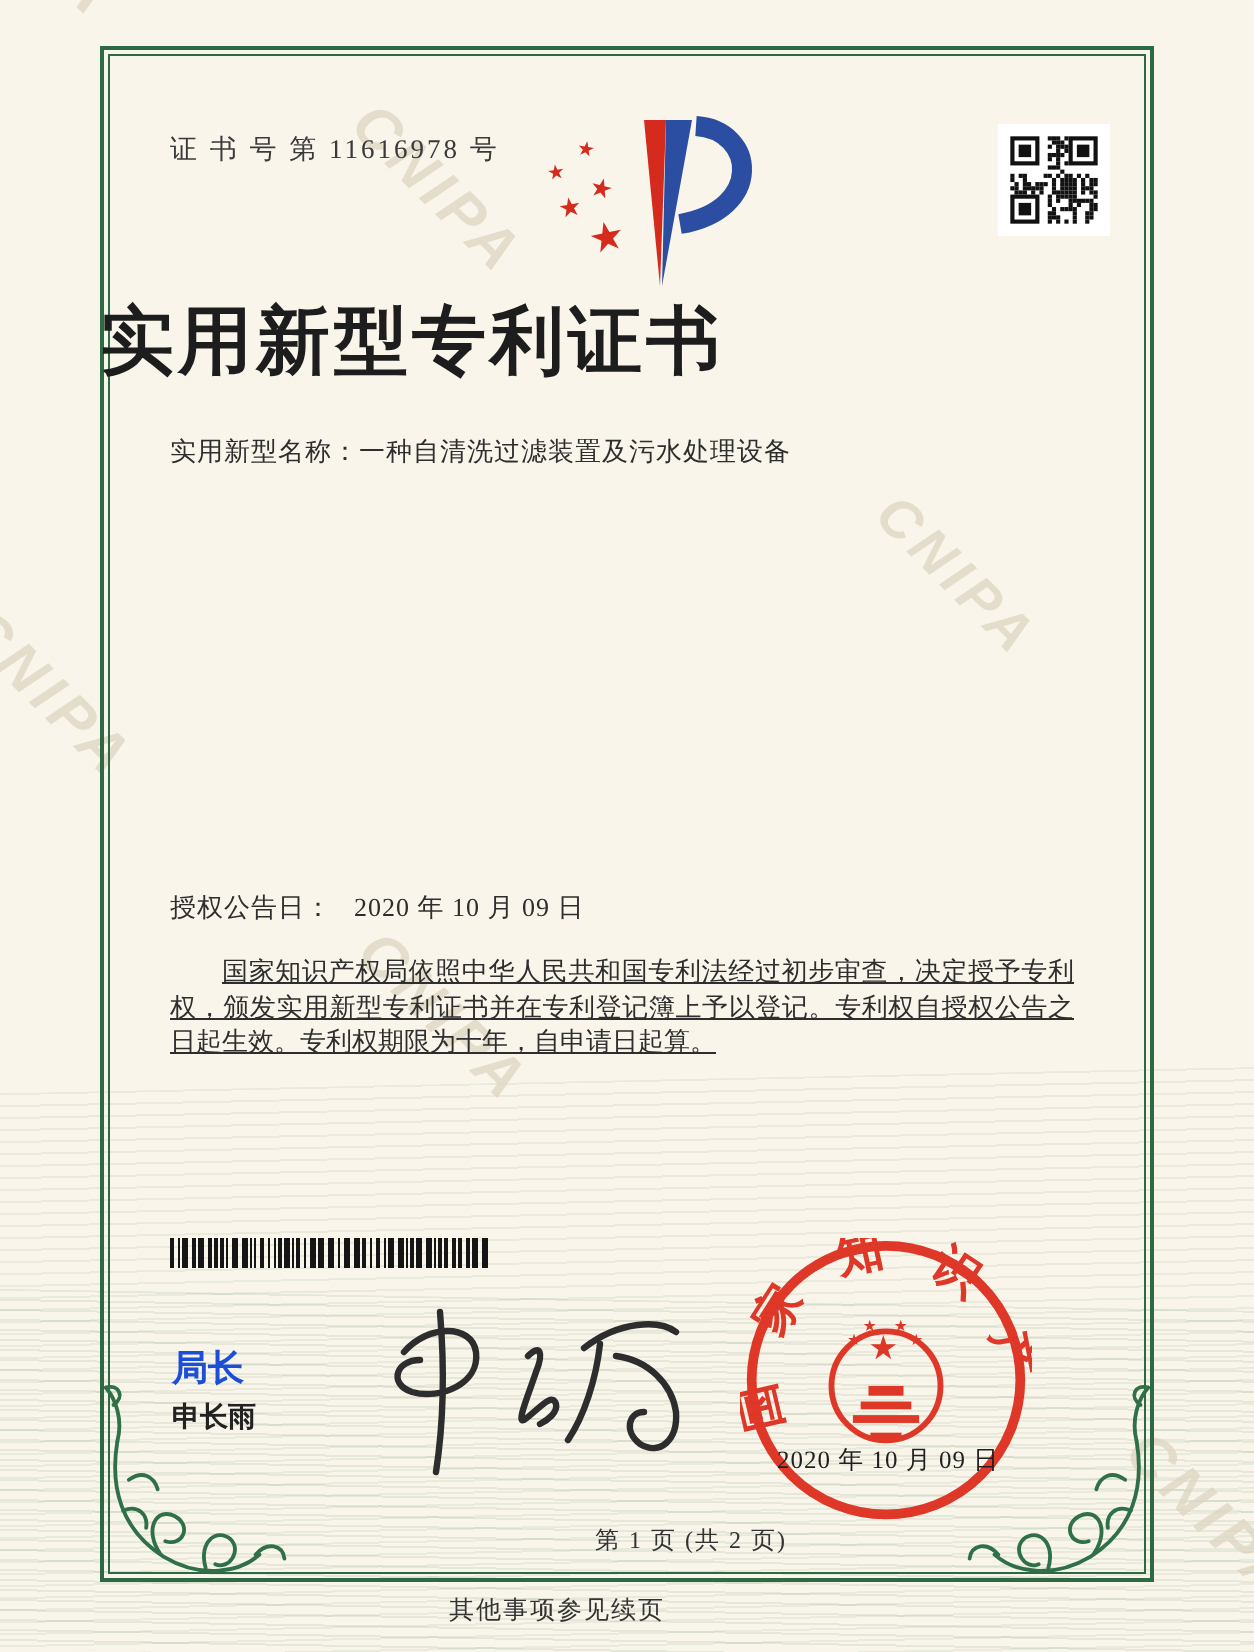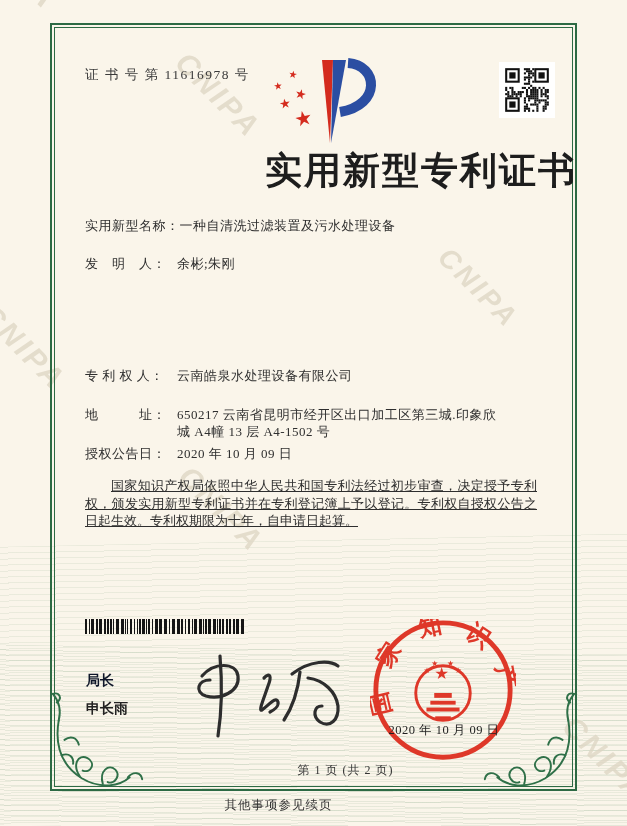--- a/index.html
+++ b/index.html
@@ -55,21 +55,21 @@
 
   
   .cert-number{
     position:absolute;left:85px;top:66px;
     font-size:13.5px;letter-spacing:1.5px;color:#3a3a3a;
   }
   .logo{position:absolute;left:266px;top:55px;width:122px;height:94px;}
   .qr{position:absolute;left:499px;top:62px;width:52px;height:52px;background:#fff;padding:2px;}
   .title{
     position:absolute;left:50px;top:146px;width:527px;
-    text-align:right;font-size:37px;font-weight:bold;color:#1d1d1d;
+    text-align:left;font-size:37px;font-weight:bold;color:#1d1d1d;
     letter-spacing:2px;
   }
 
   
   .field-row{
     position:absolute;left:85px;width:470px;
     font-size:13px;color:#2e2e2e;display:flex;align-items:flex-start;
   }
   .flabel{display:inline-block;min-width:92px;white-space:nowrap;letter-spacing:.5px;}
   .fvalue{display:inline-block;letter-spacing:.5px;line-height:17px;}
@@ -82,21 +82,21 @@
     font-size:13px;line-height:17.6px;color:#2e2e2e;
     text-align:justify;
   }
   .body-text p{margin:0 10px 1px 0;text-indent:2em;text-decoration:underline;}
 
   
   .barcode{position:absolute;left:85px;top:619px;width:166px;height:15px;display:flex;align-items:stretch;}
   .barcode i{display:block;height:100%;}
 
   
-  .sig-title{position:absolute;left:86px;top:672px;font-family:Liberation Serif, serif;font-weight:bold;font-size:14px;color:#0f172a;}
+  .sig-title{position:absolute;left:86px;top:672px;font-family:Liberation Serif, serif;font-weight:bold;font-size:18px;color:#1d4ed8;}
   .sig-name{position:absolute;left:86px;top:700px;font-family:"Liberation Sans","DejaVu Sans",sans-serif;font-weight:bold;font-size:14px;color:#222;}
   .sig-hand{position:absolute;left:180px;top:650px;width:165px;height:92px;}
   .seal{position:absolute;left:370px;top:619px;width:146px;height:146px;opacity:.93;}
   .seal-date{
     position:absolute;left:378px;top:722px;width:132px;text-align:center;
     font-size:12.5px;color:#1f1f1f;letter-spacing:.5px;
   }
 
   
   .page-note{
@@ -308,32 +308,20 @@
       <rect x="3" y="17" width="5" height="5" fill="#fff"></rect>
       <rect x="4" y="18" width="3" height="3" fill="#111"></rect>
     </svg>
 
   <div class="title">实用新型专利证书</div>
 
   <div class="field-row" style="top:217px;">
     <span class="flabel">实用新型名称：</span>
     <span class="fvalue">一种自清洗过滤装置及污水处理设备</span>
   </div>
-  <div class="field-row" style="top:255px;">
-    <span class="flabel">发　明　人：</span>
-    <span class="fvalue">余彬;朱刚</span>
-  </div>
-  <div class="field-row" style="top:367px;">
-    <span class="flabel">专 利 权 人：</span>
-    <span class="fvalue">云南皓泉水处理设备有限公司</span>
-  </div>
-  <div class="field-row" style="top:406px;">
-    <span class="flabel">地　　　址：</span>
-    <span class="fvalue addr">650217 云南省昆明市经开区出口加工区第三城.印象欣城 A4幢 13 层 A4-1502 号</span>
-  </div>
   <div class="field-row" style="top:445px;">
     <span class="flabel">授权公告日：</span>
     <span class="fvalue">2020 年 10 月 09 日</span>
   </div>
 
   <div class="body-text">
     <p>国家知识产权局依照中华人民共和国专利法经过初步审查，决定授予专利权，颁发实用新型专利证书并在专利登记簿上予以登记。专利权自授权公告之日起生效。专利权期限为十年，自申请日起算。</p>
   </div>
 
   <div class="barcode" id="barcode">

